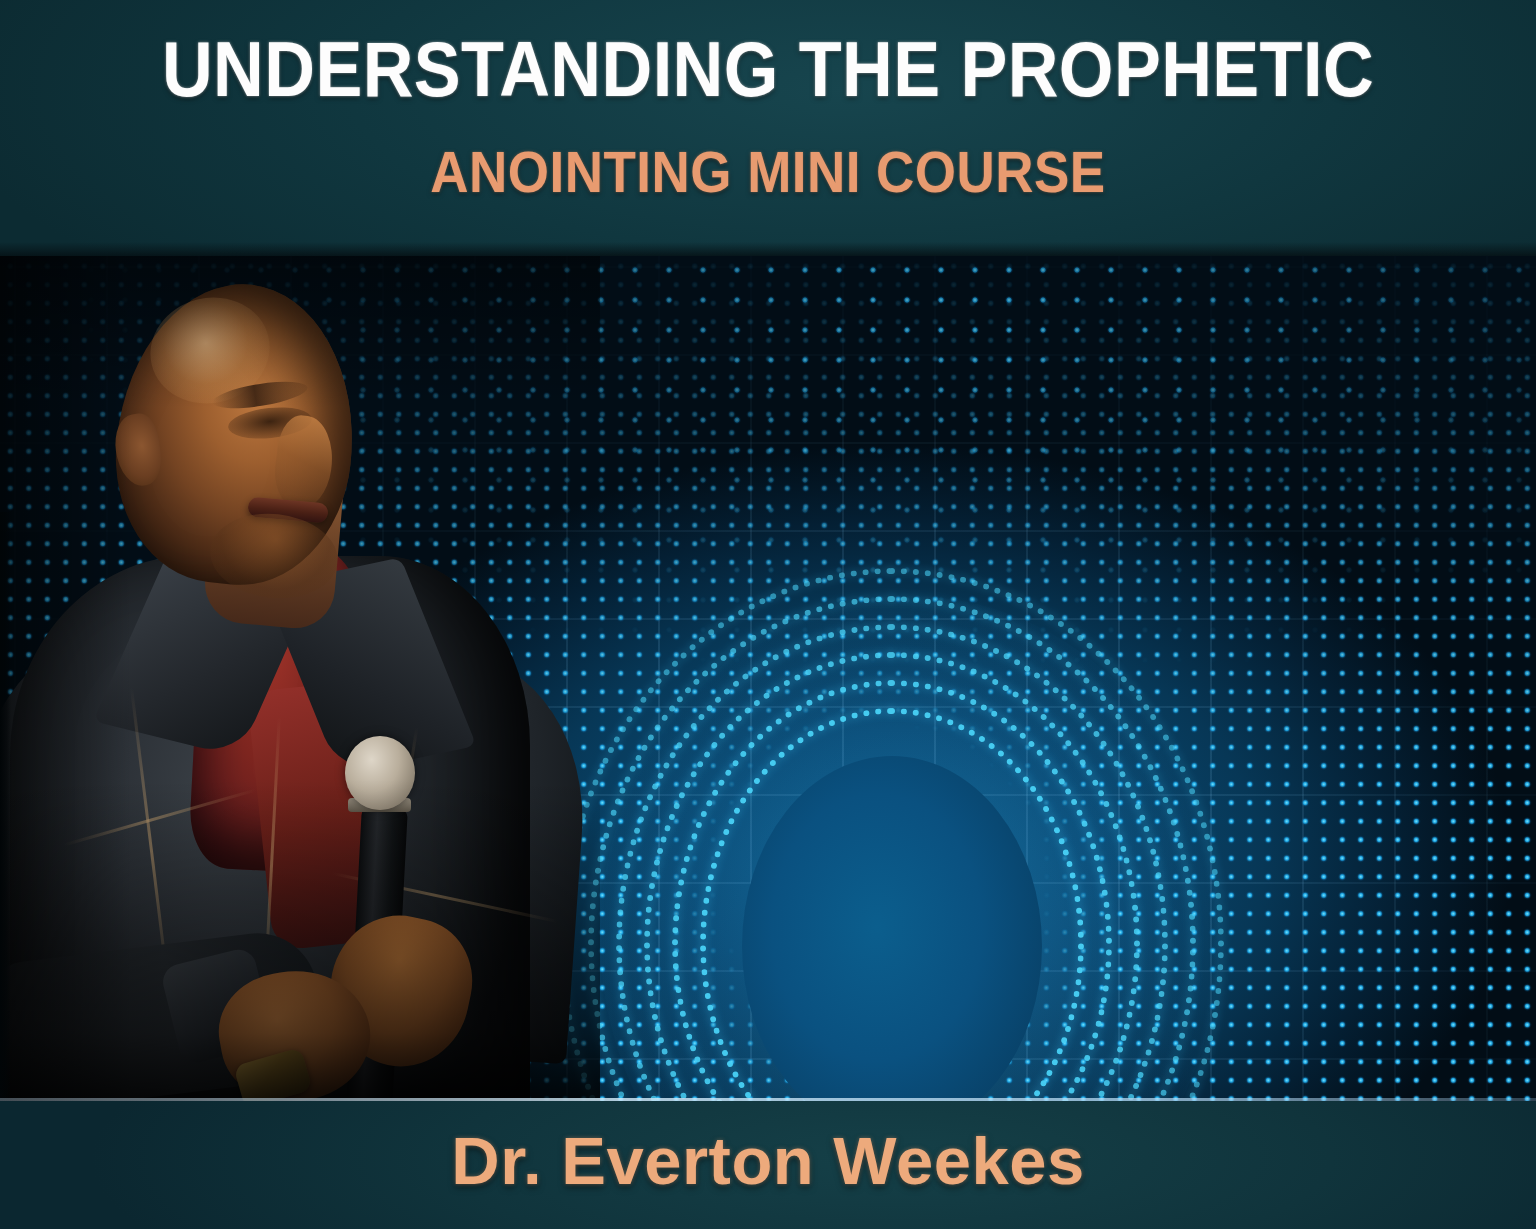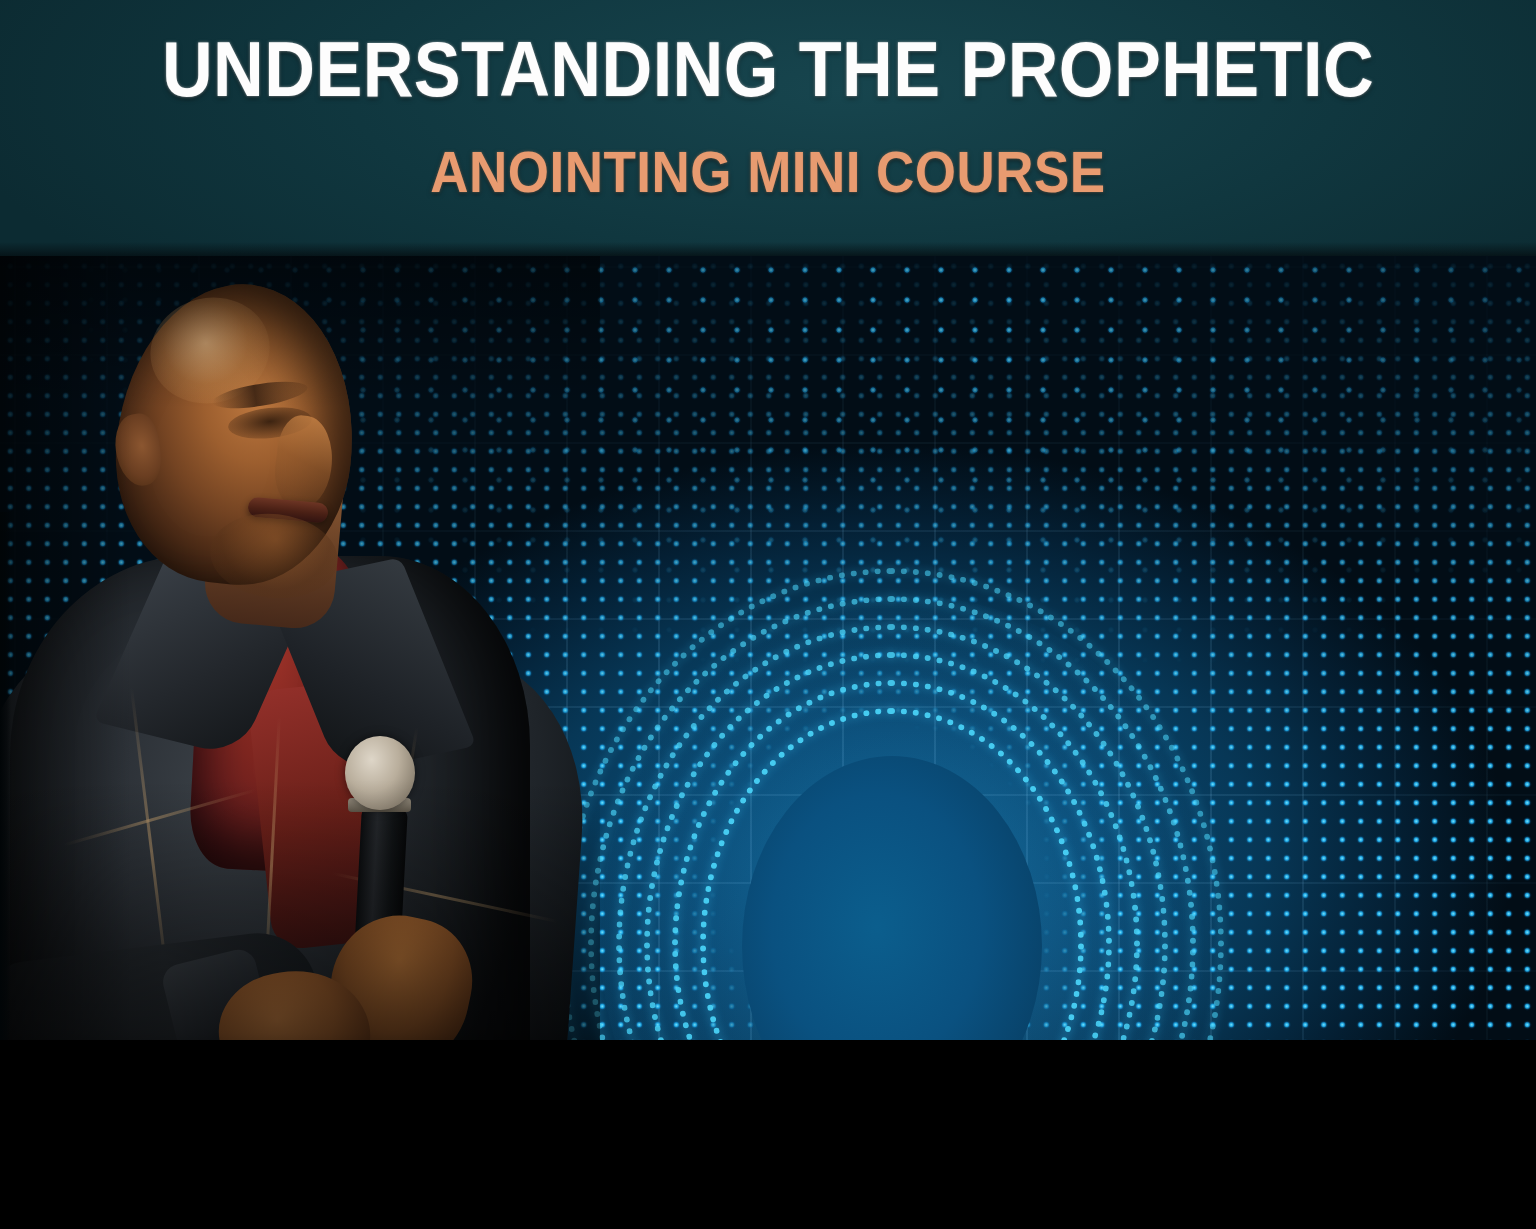--- a/index.html
+++ b/index.html
@@ -7,21 +7,21 @@
     padding: 0;
     background: #000;
   }
   body {
     font-family: "Liberation Sans", sans-serif;
   }
 
   #poster {
     position: relative;
     width: 1536px;
-    height: 1040px;
+    height: 1229px;
     overflow: hidden;
     background: #0b2c33;
   }
 
   
   .header-band {
     position: absolute;
     left: 0; top: 0;
     width: 1536px;
     height: 256px;
@@ -495,14 +495,17 @@
       <div class="fig hand-l"></div>
       <div class="fig watch"></div>
 
       <div class="fig-vignette"></div>
     </div>
 
     <div class="edge-left"></div>
     <div class="stage-bottom-line"></div>
   </div>
 
+  <div class="footer-band">
+    <div class="presenter-name">Dr. Everton Weekes</div>
+  </div>
 
 </div>
 
 </body></html>

